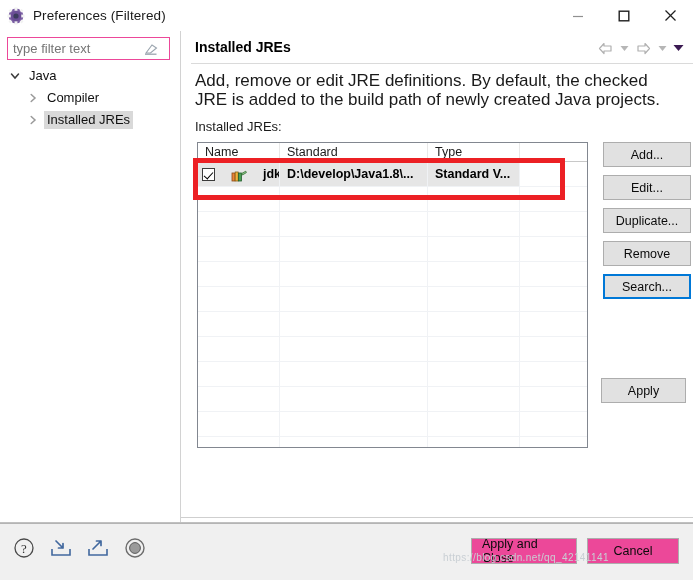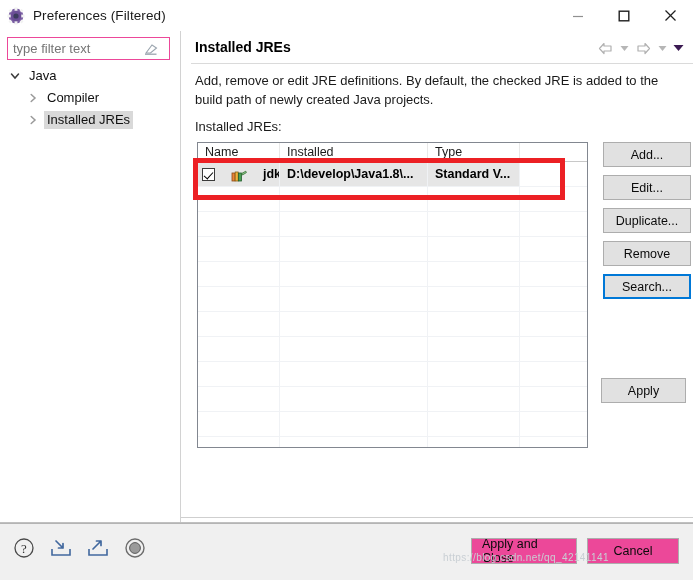--- a/index.html
+++ b/index.html
@@ -114,21 +114,21 @@
   .nav-icons {
     position: absolute; right: 8px; top: 8px;
     display: flex; align-items: center; gap: 2px;
   }
   .nav-ico { width: 20px; height: 18px; display: flex; align-items: center; justify-content: center; }
   .nav-caret { width: 14px; height: 18px; display: flex; align-items: center; justify-content: center; }
 
   .descr {
     position: absolute; left: 14px; top: 40px;
     width: 470px;
-    font-size: 13px; line-height: 19px; color: #1a1a1a;
+    font-size: 17px; line-height: 19px; color: #1a1a1a;
   }
   .list-label {
     position: absolute; left: 14px; top: 88px;
     font-size: 13px; color: #1a1a1a;
   }
 
   
   .table-wrap {
     position: absolute; left: 16px; top: 111px;
     width: 391px; height: 306px;
@@ -380,21 +380,21 @@
           </svg>
       </div>
     </div>
 
     <div class="descr">Add, remove or edit JRE definitions. By default, the checked JRE is added to the build path of newly created Java projects.</div>
     <div class="list-label">Installed JREs:</div>
 
     <div class="table-wrap">
       <div class="thead">
         <div class="th c0">Name</div>
-        <div class="th c1">Installed</div>
+        <div class="th c1">Standard</div>
         <div class="th c2">Type</div>
         <div class="th c3"></div>
       </div>
 
       <div class="trow data">
         <div class="td c0">
           <span class="cell-check"></span>
           <span class="jre-icon">
             <svg width="16" height="14" viewBox="0 0 16 14">
               <rect x="1" y="4" width="3" height="8" fill="#e8833a" stroke="#8a4b14" stroke-width="0.8"></rect>

